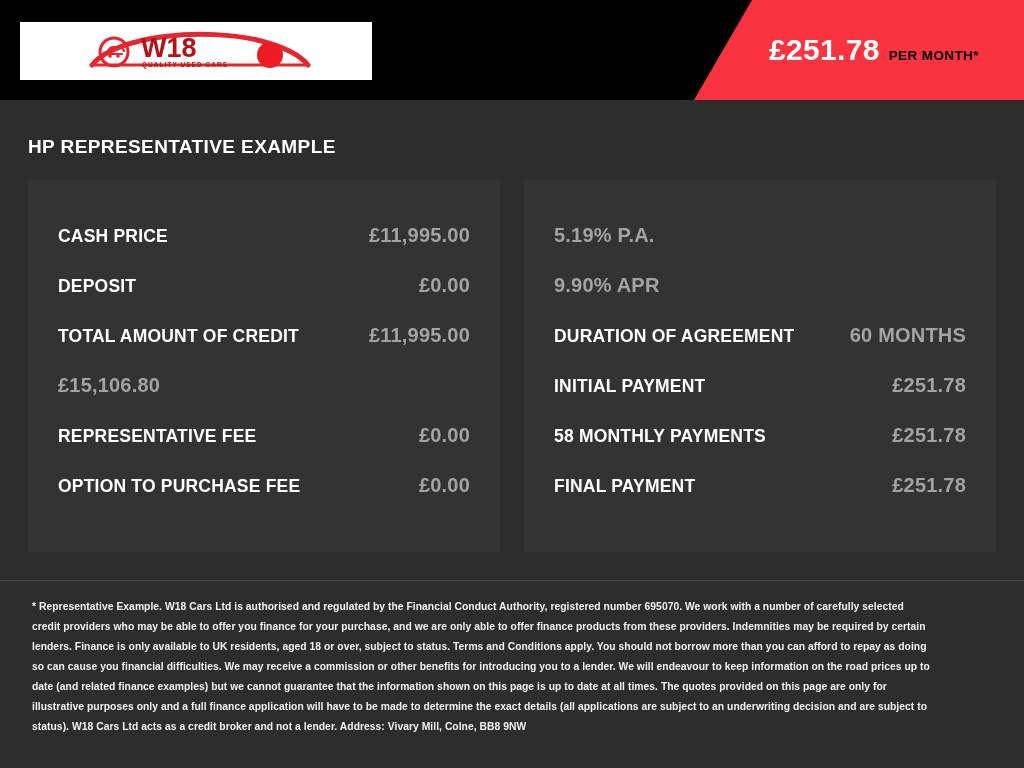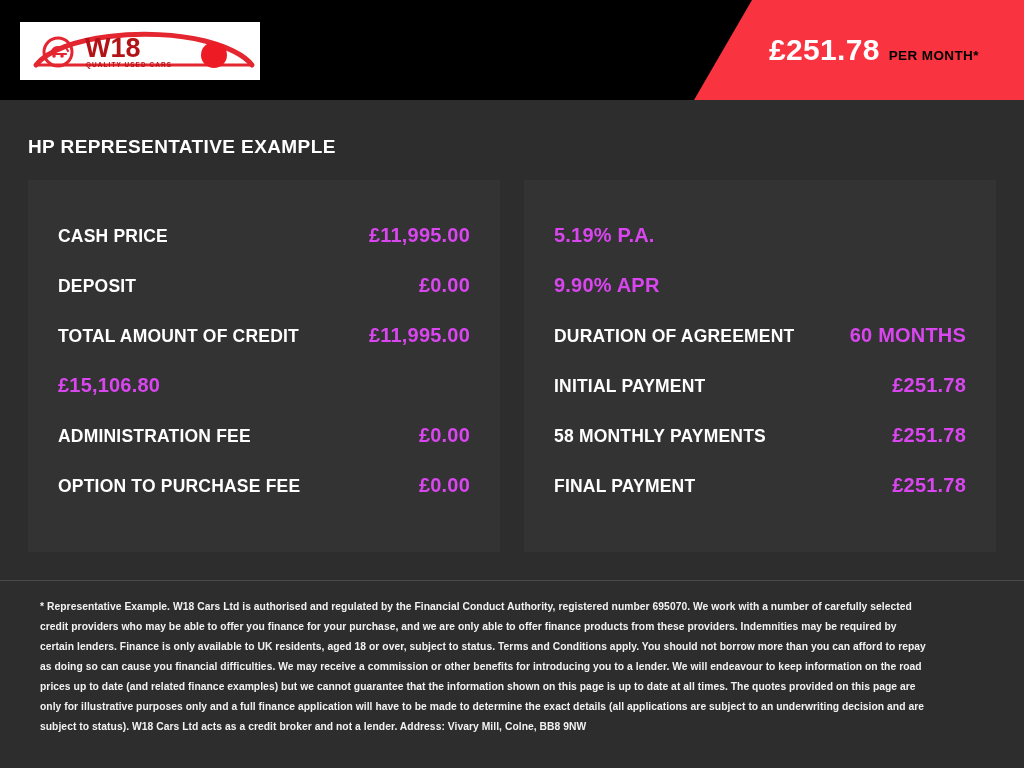--- a/index.html
+++ b/index.html
@@ -22,21 +22,21 @@
     position: relative;
     width: 1024px;
     height: 100px;
     background: #000000;
     overflow: hidden;
   }
   .logo-box {
     position: absolute;
     left: 20px;
     top: 22px;
-    width: 240px;
+    width: 352px;
     height: 58px;
     background: #ffffff;
     display: flex;
     align-items: center;
     justify-content: center;
   }
   .logo-inner {
     position: relative;
     width: 280px;
     height: 52px;
@@ -103,40 +103,40 @@
     gap: 12px;
   }
   .row-label {
     color: #ffffff;
     font-size: 17.5px;
     font-weight: bold;
     letter-spacing: 0.2px;
     white-space: nowrap;
   }
   .row-value {
-    color: #d946ef;
+    color: #a3a3a3;
     font-size: 20px;
     font-weight: bold;
     letter-spacing: 0.2px;
     white-space: nowrap;
     text-align: right;
   }
 
   
   .divider {
     margin: 28px 0 0 0;
     height: 1px;
     background: #4a4a4a;
   }
   .disclaimer {
     color: #f2f2f2;
     font-size: 10.3px;
     font-weight: bold;
     line-height: 1.95;
-    padding: 16px 28px 0 40px;
+    padding: 16px 28px 0 32px;
     max-width: 960px;
     letter-spacing: 0.05px;
   }
 </style>
 </head>
 <body>
 
 <div class="page">
 
   <div class="header">
@@ -184,21 +184,21 @@
         <span class="row-value">£0.00</span>
       </div>
       <div class="row">
         <span class="row-label">TOTAL AMOUNT OF CREDIT</span>
         <span class="row-value">£11,995.00</span>
       </div>
       <div class="row">
         <span class="row-value">£15,106.80</span>
       </div>
       <div class="row">
-        <span class="row-label">ADMINISTRATION FEE</span>
+        <span class="row-label">REPRESENTATIVE FEE</span>
         <span class="row-value">£0.00</span>
       </div>
       <div class="row">
         <span class="row-label">OPTION TO PURCHASE FEE</span>
         <span class="row-value">£0.00</span>
       </div>
     </div>
 
     <div class="panel">
       <div class="row">

